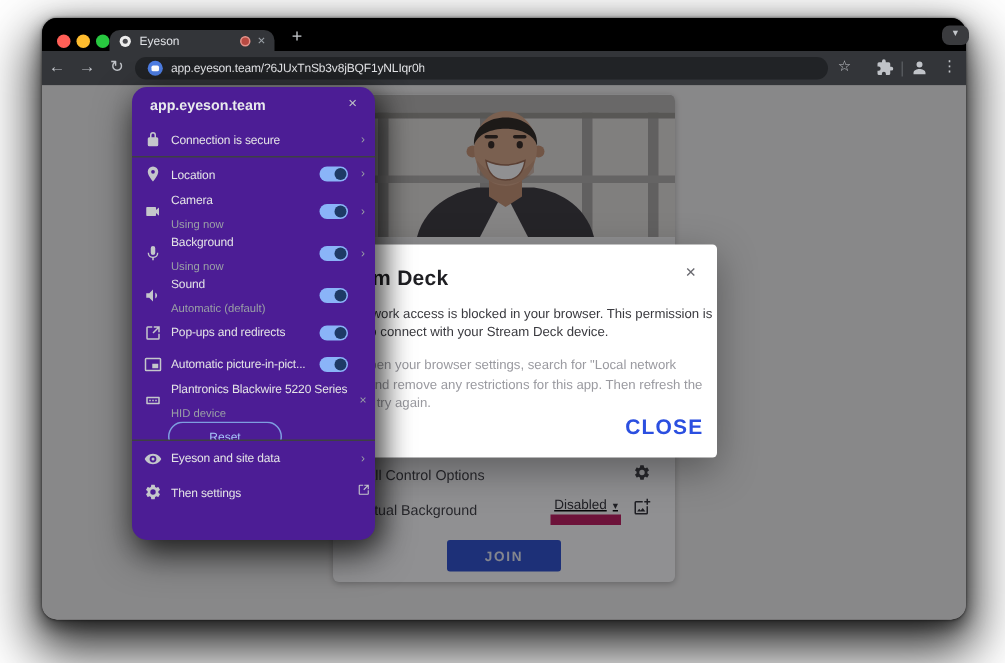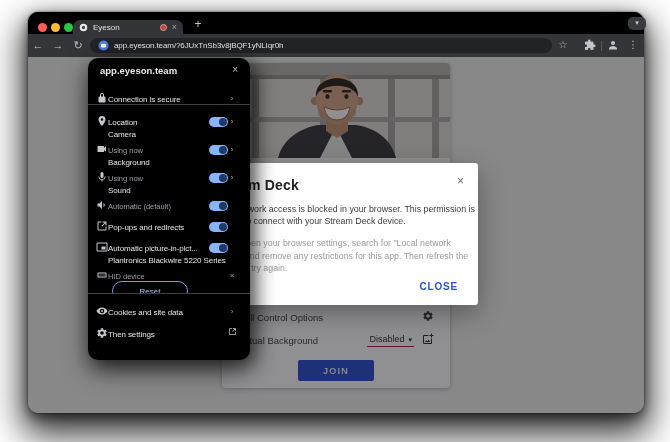--- a/index.html
+++ b/index.html
@@ -35,46 +35,46 @@
   .webview{position:absolute;left:0;top:45px;right:0;bottom:0;background:#f1f0ee;border-radius:0 0 10px 10px;overflow:hidden;}
   .card{position:absolute;left:194px;top:6px;width:228px;height:325px;background:#fff;border-radius:4px;
     box-shadow:0 1px 4px rgba(0,0,0,.25);z-index:1;overflow:hidden;}
   .video{position:absolute;left:0;top:0;width:228px;height:95px;}
   .video svg{display:block;width:228px;height:95px;}
   .cardrow{position:absolute;left:16px;right:16px;display:flex;align-items:center;}
   .row-cc{top:246px;height:16px;}
   .row-vb{top:268px;height:18px;}
   .cardlabel{font-size:9.5px;color:#3f3f44;flex:1;white-space:nowrap;}
   .gear-sm svg{width:12px;height:12px;fill:#3f3f44;}
-  .vbselect{display:flex;align-items:flex-end;gap:4px;border-bottom:1px solid #be185d;padding:0 2px 2px 2px;margin-right:8px;}
+  .vbselect{display:flex;align-items:flex-end;gap:4px;border-bottom:7px solid #be185d;padding:0 2px 2px 2px;margin-right:8px;text-decoration:underline;}
   .vbselect .val{font-size:9px;color:#2f2f34;}
   .vbselect .arr{font-size:7px;color:#2f2f34;}
   .addimg svg{width:12px;height:12px;fill:#2f2f34;}
   .joinbtn{position:absolute;left:76px;top:297px;width:76px;height:21px;background:#2c4fd0;border:none;border-radius:2px;
     color:#e9ecf8;font-size:9px;font-weight:bold;letter-spacing:1.2px;text-align:center;line-height:21px;}
 
   .dim{position:absolute;inset:0;background:rgba(14,14,17,.46);z-index:2;}
 
   .dialog{position:absolute;left:162px;top:106px;width:288px;height:142px;background:#fff;border-radius:3px;z-index:3;
     box-shadow:0 8px 26px rgba(0,0,0,.35);padding:14px 20px 12px 22px;}
   .dlg-title{font-size:14px;font-weight:bold;color:#1f1f23;letter-spacing:.2px;white-space:nowrap;}
   .dlg-x{position:absolute;right:14px;top:12px;font-size:12px;color:#6a6a70;line-height:12px;}
   .dlg-p{margin-top:10px;}
   .dlg-line{font-size:8.8px;line-height:12.2px;white-space:nowrap;}
   .p1 .dlg-line{color:#3a3a3f;}
   .p2 .dlg-line{color:#9a9aa0;}
-  .dlg-close{position:absolute;right:20px;bottom:13px;font-size:10px;font-weight:bold;color:#2b4fe0;letter-spacing:.8px;}
+  .dlg-close{position:absolute;right:9px;bottom:13px;font-size:14px;font-weight:bold;color:#2b4fe0;letter-spacing:.8px;}
 
   
-  .popup{position:absolute;left:60px;top:46px;width:162px;height:302px;background:#000000;border-radius:10px;z-index:30;
+  .popup{position:absolute;left:60px;top:46px;width:162px;height:302px;background:#4c1d95;border-radius:10px;z-index:30;
     box-shadow:0 10px 24px rgba(0,0,0,.6),6px 4px 18px rgba(0,0,0,.45);overflow:hidden;}
   .phead{position:relative;height:24px;display:flex;align-items:center;padding:0 12px;}
   .porigin{font-size:9.5px;font-weight:bold;color:#e8eaed;flex:1;}
   .px{color:#bdc1c6;font-size:10px;line-height:10px;}
-  .prow{display:flex;align-items:flex-end;padding:0 14px 0 8px;}
+  .prow{display:flex;align-items:center;padding:0 4px 0 8px;gap:6px;}
   .prow .ic{width:12px;height:12px;fill:#c4c7cb;flex:none;}
   .plabels{flex:1;min-width:0;display:flex;flex-direction:column;justify-content:center;}
   .plabel{font-size:8px;color:#e3e3e6;letter-spacing:-.1px;white-space:nowrap;overflow:hidden;}
   .psub{font-size:7.5px;color:#9aa0a6;white-space:nowrap;overflow:hidden;margin-top:7px;}
   .pend{width:8px;flex:none;text-align:center;color:#9aa0a6;font-size:8px;line-height:10px;}
   .h21{height:21px}.h22{height:22px}.h23{height:23px}.h27{height:28px}
   .tg{width:19px;height:10px;border-radius:5px;background:#8ab4f8;position:relative;flex:none;}
   .tg::after{content:"";position:absolute;width:8px;height:8px;border-radius:50%;background:#1e3a66;right:1px;top:1px;}
   .tg.off{background:#5a5d61;}
   .tg.off::after{background:#9aa0a6;left:1px;right:auto;}
@@ -336,21 +336,21 @@
       </div>
       <div class="resetclip">
         <button class="resetbtn">Reset permissions</button>
       </div>
       <div class="pdivider"></div>
       <div class="prow h23">
         <svg class="ic">
             <use href="#i-eye"></use>
           </svg>
         <div class="plabels">
-            <span class="plabel">Cookies and site data</span>
+            <span class="plabel">Eyeson and site data</span>
           </div>
         <span class="pend">›</span>
       </div>
       <div class="prow h22">
         <svg class="ic">
             <use href="#i-gear"></use>
           </svg>
         <div class="plabels">
             <span class="plabel">Then settings</span>
           </div>

